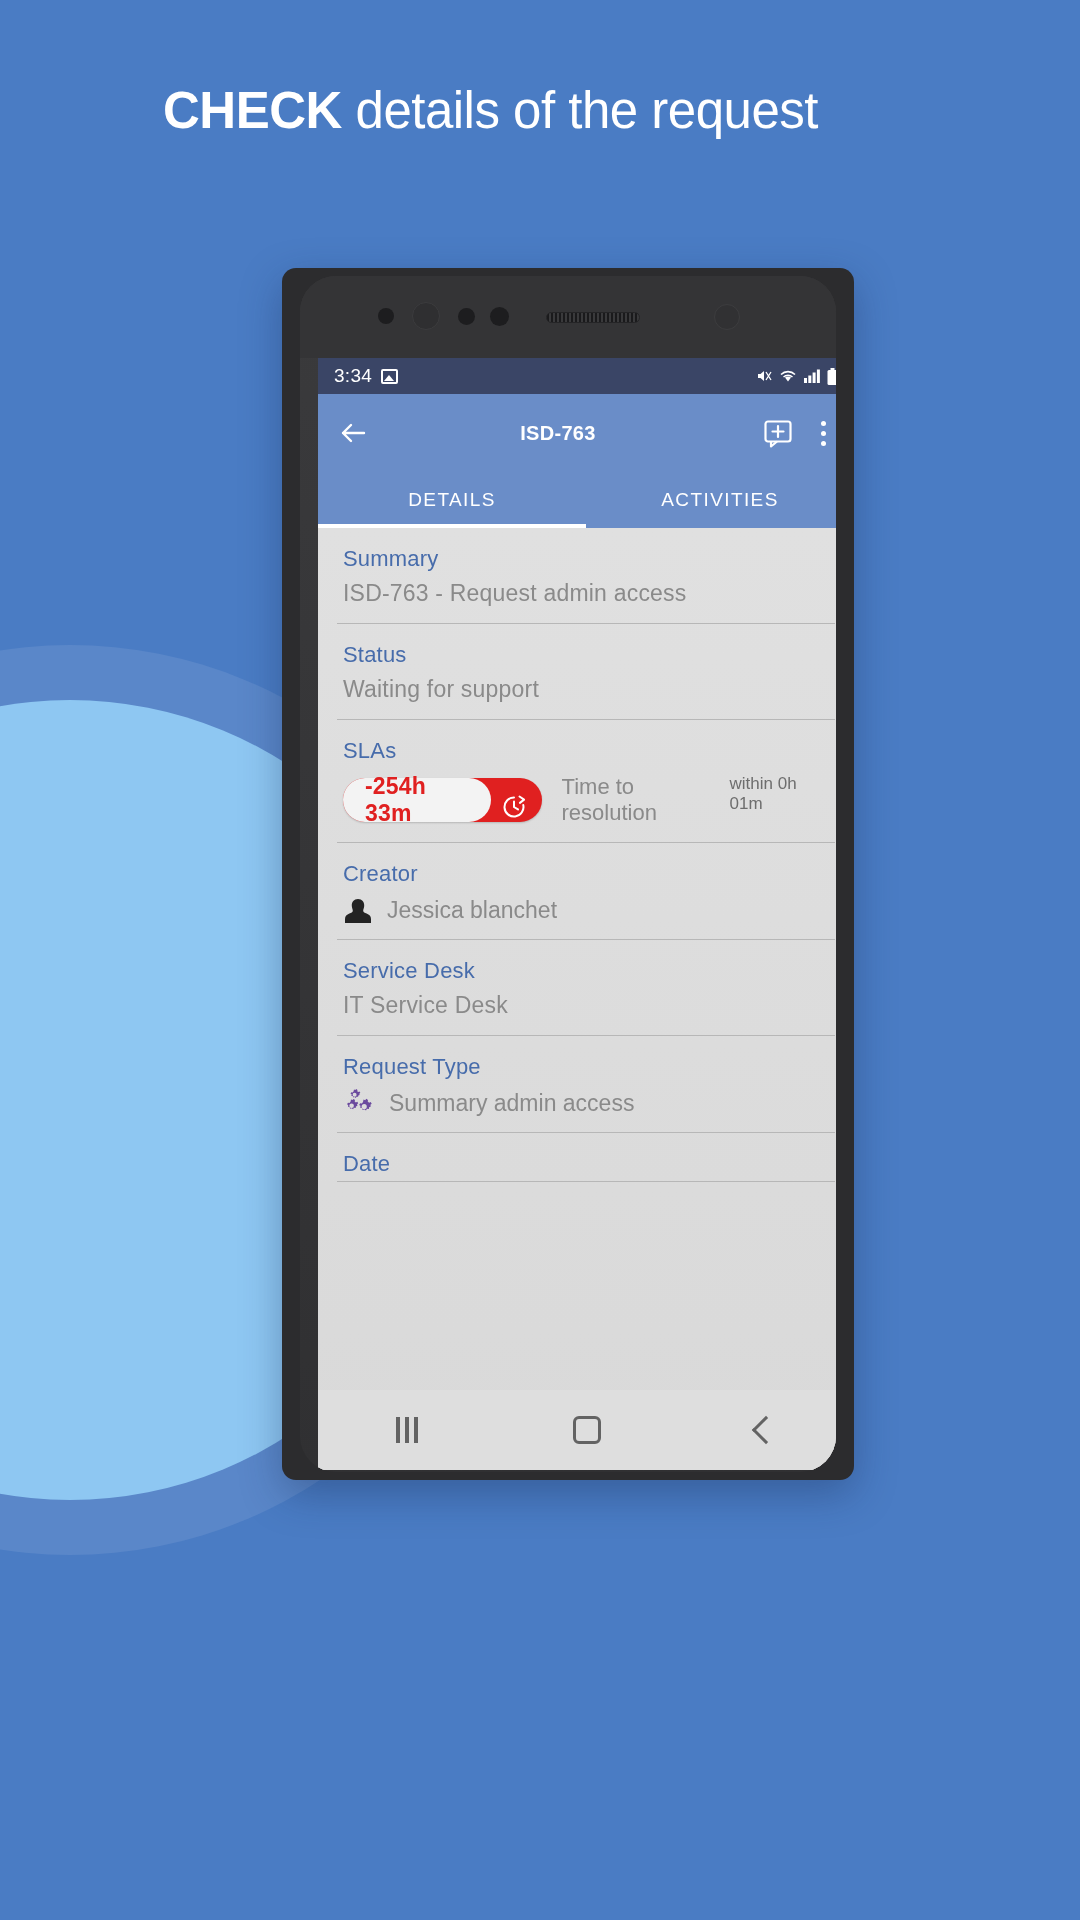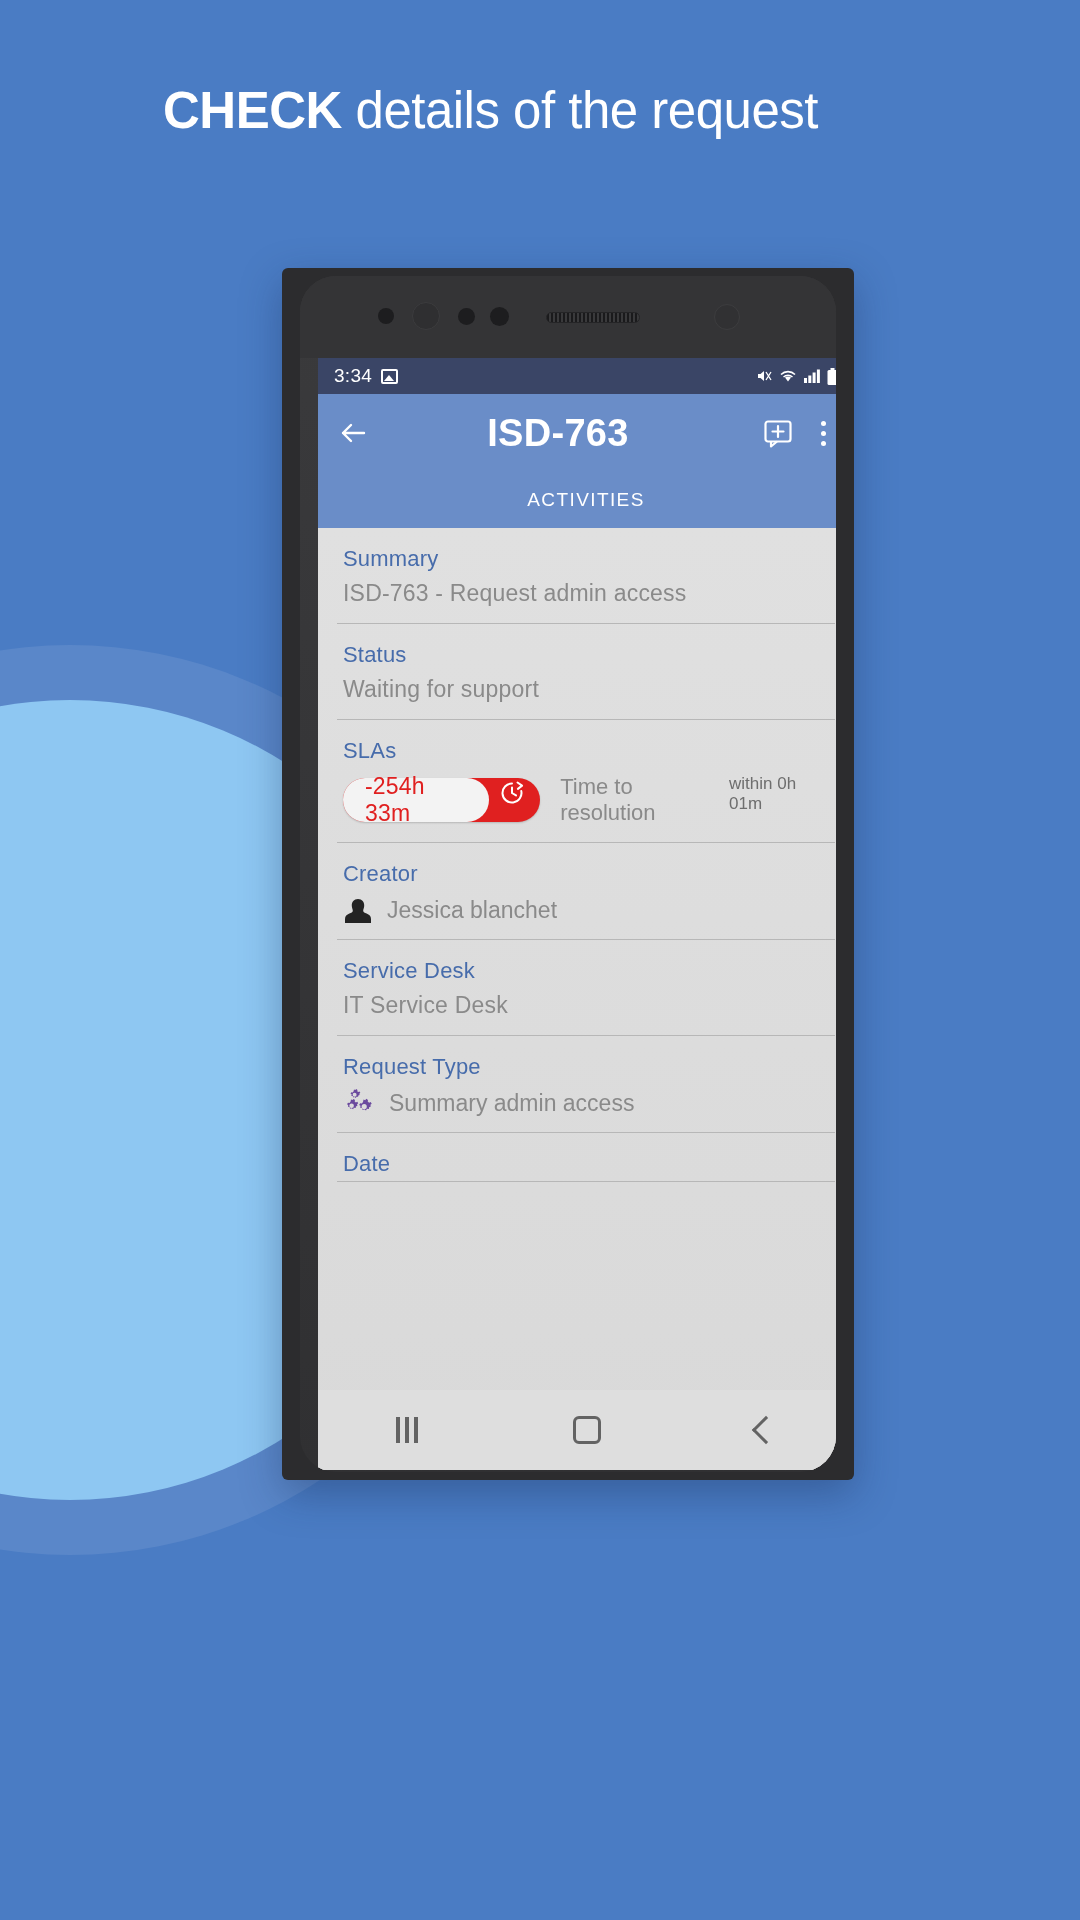--- a/index.html
+++ b/index.html
@@ -38,21 +38,21 @@
     font-weight:400;
   }
   .headline b { font-weight:700; }
 
   
   .phone {
     position:absolute;
     left:282px; top:268px;
     width:572px; height:1212px;
     background:#2c2c2e;
-    border-radius:6px;
+    border-radius:14px;
     box-shadow:0 14px 40px rgba(20,40,80,0.35);
     padding:0;
   }
   .phone-inner {
     position:absolute;
     left:18px; top:8px;
     width:536px; height:1196px;
     background:linear-gradient(180deg,#3a3a3c 0%, #303032 100%);
     border-radius:36px;
     overflow:hidden;
@@ -102,21 +102,21 @@
   
   .appbar {
     height:78px;
     background:#6a8dc8;
     display:flex; align-items:center;
     padding:0 18px;
   }
   .back-arrow { width:34px; height:34px; }
   .appbar-title {
     flex:1; text-align:center;
-    color:#ffffff; font-size:38px; font-weight:700;
+    color:#ffffff; font-size:20px; font-weight:700;
     letter-spacing:0.3px;
     margin-left:-6px;
   }
   .appbar-action { width:32px; height:32px; margin-left:10px; }
   .appbar-more { width:26px; height:32px; margin-left:16px; display:flex; flex-direction:column;
                  align-items:center; justify-content:center; gap:5px; }
   .appbar-more i { display:block; width:5px; height:5px; border-radius:50%; background:#fff; }
 
   
   .tabs { height:56px; background:#6a8dc8; display:flex; }
@@ -144,27 +144,28 @@
 
   
   .value-row { display:flex; align-items:center; gap:14px; padding:4px 0 14px 0; }
   .avatar-icon { width:30px; height:30px; }
   .gear-icon { width:32px; height:30px; }
   .value-row .txt { color:#8a8a8a; font-size:23px; }
 
   
   .sla-row { display:flex; align-items:center; gap:20px; padding:6px 0 16px 0; }
   .sla-pill {
-    display:flex; align-items:flex-start;
+    display:flex; align-items:flex-end;
     background:#e02020;
     border-radius:22px;
     height:44px;
     min-width:196px;
     position:relative;
     box-shadow:0 1px 2px rgba(0,0,0,0.18);
+    font-weight:bold;
   }
   .sla-pill-white {
     background:#f3f3f3;
     border-radius:22px;
     height:44px;
     display:flex; align-items:center; justify-content:center;
     padding:0 22px;
     color:#e02020;
     font-size:23px;
     letter-spacing:0.2px;
@@ -264,20 +265,21 @@
               </svg>
           </span>
           <span class="appbar-more">
             <i></i>
               <i></i>
               <i></i>
           </span>
         </div>
 
         <div class="tabs">
+          <div class="tab active">DETAILS</div>
           <div class="tab">ACTIVITIES</div>
         </div>
 
         <div class="details">
 
           <div class="field">
             <div class="field-label">Summary</div>
             <div class="field-value">ISD-763 - Request admin access</div>
           </div>
 

